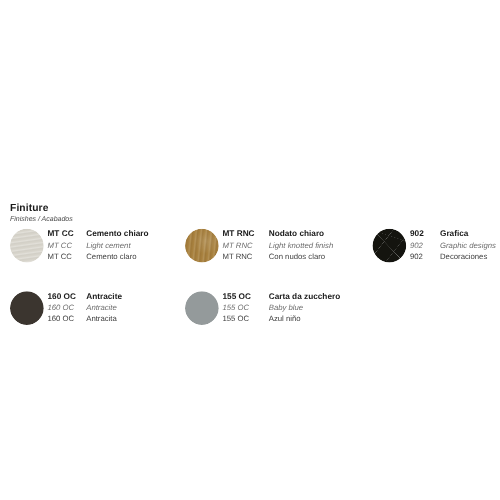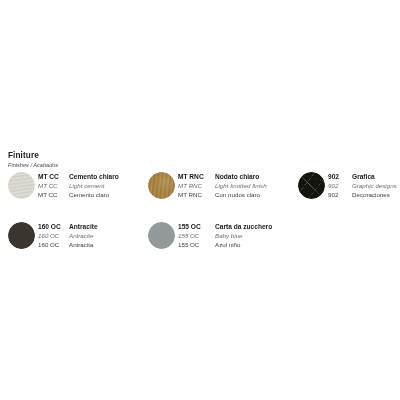--- a/index.html
+++ b/index.html
@@ -12,21 +12,21 @@
     height: 400px;
     position: relative;
     font-family: "Liberation Sans", sans-serif;
     color: #231f20;
     overflow: hidden;
   }
 
   #legend-root {
     position: absolute;
     left: 0;
-    top: 4px;
+    top: 15px;
     width: 400px;
     height: 328px;
   }
 
   
   .legend-header {
     position: absolute;
     left: 8px;
     top: 147px;
     width: 220px;

